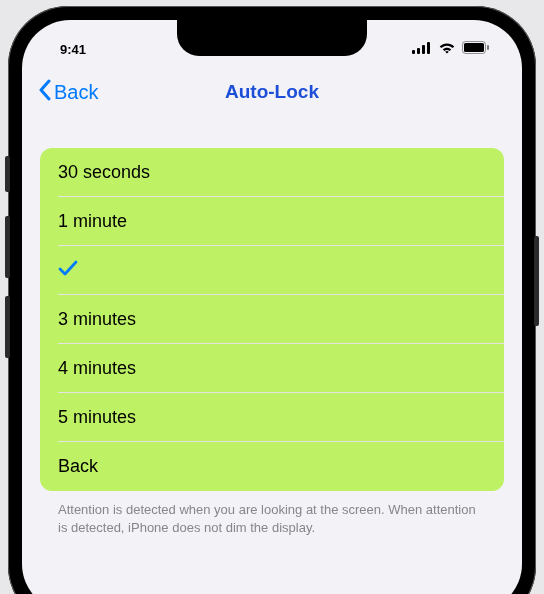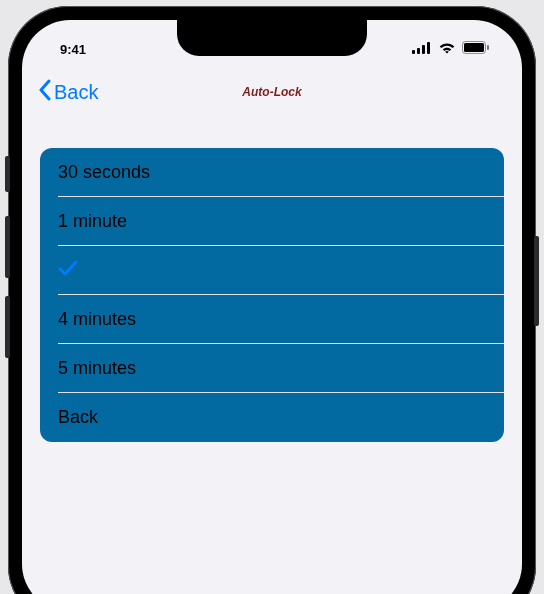--- a/index.html
+++ b/index.html
@@ -88,30 +88,29 @@
       left: 16px;
       cursor: pointer;
     }
     .back-chevron {
       margin-right: 2px;
     }
     .nav-title {
       position: absolute;
       left: 50%;
       transform: translateX(-50%);
-      font-size: 12px;
+      font-size: 19px;
       font-weight: 600;
-      color: #7f1d1d;
-      font-style: italic;
+      color: #1d4ed8;
     }
     .content {
       padding: 34px 18px 0 18px;
     }
     .list-group {
-      background: #0369a1;
+      background: #bef264;
       border-radius: 12px;
       overflow: hidden;
     }
     .list-row {
       display: flex;
       align-items: center;
       justify-content: space-between;
       height: 49px;
       padding: 0 18px;
       font-size: 18px;
@@ -196,25 +195,29 @@
           </div>
           <div class="list-row">
             <span>1 minute</span>
           </div>
           <div class="list-row">
             <span class="checkmark"><svg width="20" height="18" viewBox="0 0 20 18">
                 <polyline points="2,10 7,15 18,3" stroke="#007aff" stroke-width="2.8" fill="none" stroke-linecap="round" stroke-linejoin="round"></polyline>
               </svg></span>
           </div>
           <div class="list-row">
+            <span>3 minutes</span>
+          </div>
+          <div class="list-row">
             <span>4 minutes</span>
           </div>
           <div class="list-row">
             <span>5 minutes</span>
           </div>
           <div class="list-row">
             <span>Back</span>
           </div>
         </div>
+      <div class="footer-text">Attention is detected when you are looking at the screen. When attention is detected, iPhone does not dim the display.</div>
     </div>
 
   </div>
 </div>
 
 </body></html>

